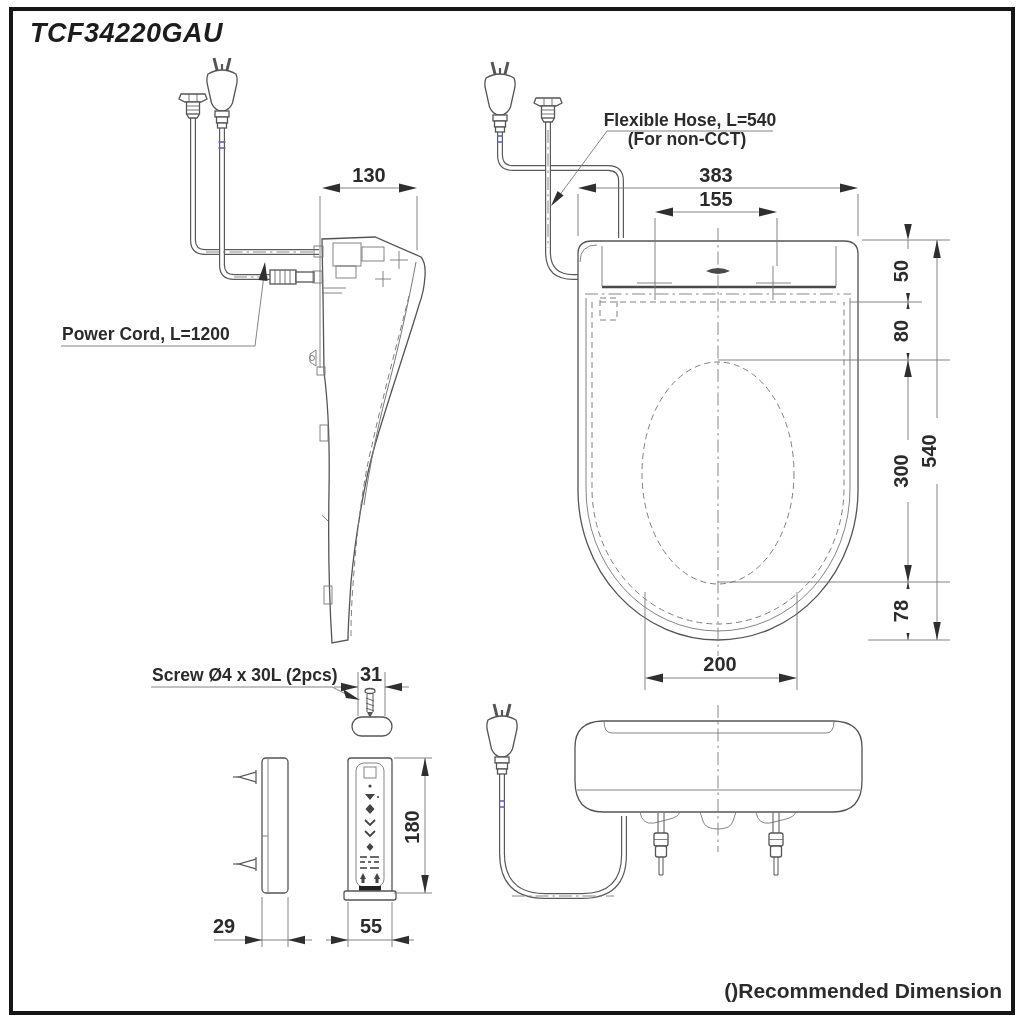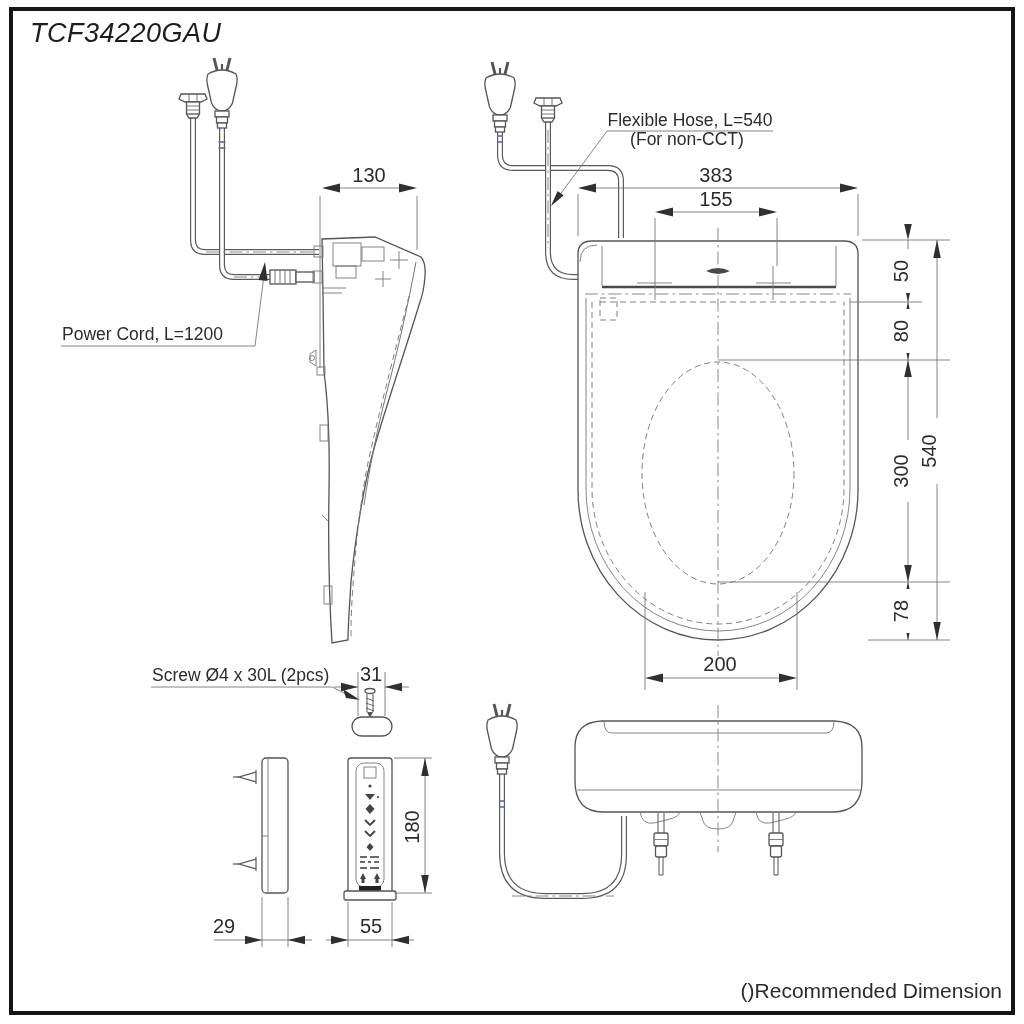--- a/index.html
+++ b/index.html
@@ -1,17 +1,17 @@
 <!DOCTYPE html>
 <html><head>
 <meta charset="utf-8">
 <style>
   html,body{margin:0;padding:0;background:#e8e8e8;}
   .page{width:1024px;height:1024px;background:#ffffff;position:relative;margin:0 auto;
-        font-family:"Liberation Sans", sans-serif;}
+        font-family:"Liberation Sans", sans-serif;font-weight:bold;}
   svg{display:block;}
   text{fill:#2b2b2b;}
   .dim{font-size:20px;}
   .lbl{font-size:17.5px;}
   .title{font-size:27px;font-style:italic;fill:#1c1c1c;letter-spacing:0.5px;}
   .foot{font-size:21px;}
   .thin{stroke:#777;stroke-width:0.9;fill:none;}
   .line{stroke:#555;stroke-width:1.3;fill:none;}
   .fillw{fill:#ffffff;}
   .dash{stroke:#808080;stroke-width:1;fill:none;stroke-dasharray:6 4;}

